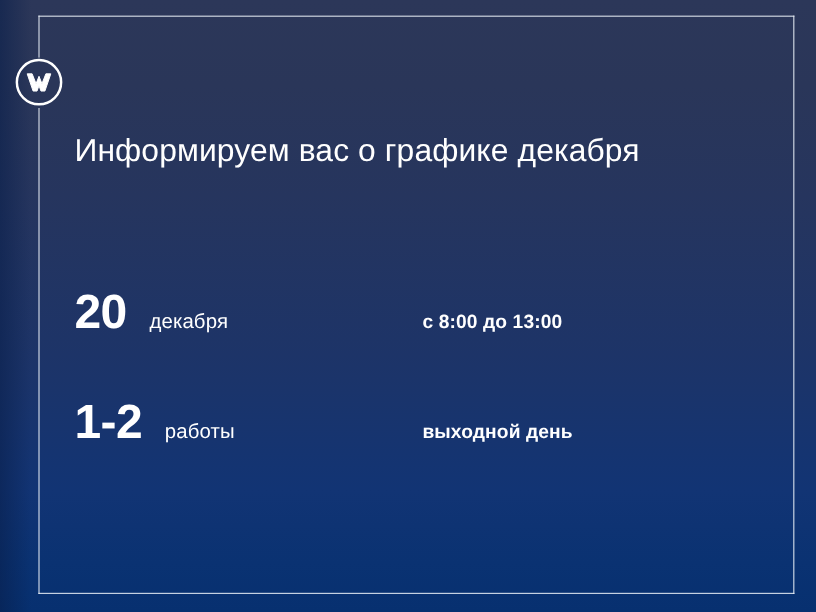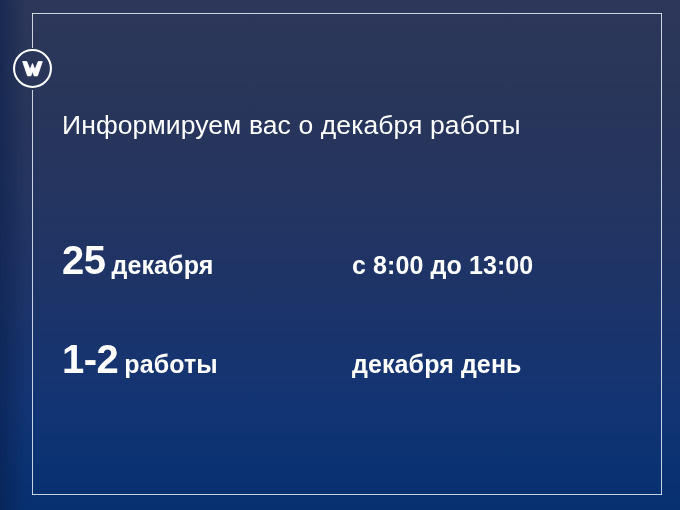--- a/index.html
+++ b/index.html
@@ -82,46 +82,46 @@
 
   .schedule-row {
     position: absolute;
     left: 0;
     width: 570px;
     display: flex;
     align-items: baseline;
     white-space: nowrap;
   }
   .row-1 { top: 240px; }
-  .row-2 { top: 339px; text-align: center; }
+  .row-2 { top: 332px; text-align: center; }
 
   .date-cell {
     display: flex;
     align-items: baseline;
     width: 290px;
     flex: 0 0 290px;
   }
   .date-num {
     color: #ffffff;
     font-size: 40px;
     font-weight: 700;
     letter-spacing: -0.5px;
     line-height: 1;
   }
   .date-month {
     color: #ffffff;
-    font-size: 25px;
-    font-weight: 700;
+    font-size: 17px;
+    font-weight: 400;
     line-height: 1;
-    margin-left: 6px;
+    margin-left: 19px;
     letter-spacing: 0.1px;
   }
   .hours-cell {
     color: #ffffff;
-    font-size: 25px;
+    font-size: 16px;
     font-weight: 700;
     line-height: 1;
     letter-spacing: 0.1px;
   }
 </style>
 </head>
 <body>
 
 <div id="poster">
 
@@ -137,33 +137,33 @@
       <path d="M26 33 L36 33 L44 53 L50 38 L56 53 L64 33 L74 33
                L62 68 L54 68 L50 57 L46 68 L38 68 Z" fill="#ffffff"></path>
       <path d="M26 33 L36 33 L44 53 L50 38 L56 53 L64 33 L74 33
                L62 68 L54 68 L50 57 L46 68 L38 68 Z" fill="none" stroke="#ffffff" stroke-width="2" stroke-linejoin="round"></path>
     </svg>
   </div>
 
   <div class="content">
 
     <div class="headline">
-      <span class="hl-line">Информируем вас о декабря работы</span>
+      <span class="hl-line">Информируем вас о графике декабря</span>
     </div>
 
     <div class="schedule-row row-1">
       <div class="date-cell">
-        <span class="date-num">25</span>
+        <span class="date-num">20</span>
         <span class="date-month">декабря</span>
       </div>
       <div class="hours-cell">с 8:00 до 13:00</div>
     </div>
 
     <div class="schedule-row row-2">
       <div class="date-cell">
         <span class="date-num">1-2</span>
         <span class="date-month">работы</span>
       </div>
-      <div class="hours-cell">декабря день</div>
+      <div class="hours-cell">выходной день</div>
     </div>
 
   </div>
 </div>
 
 </body></html>

